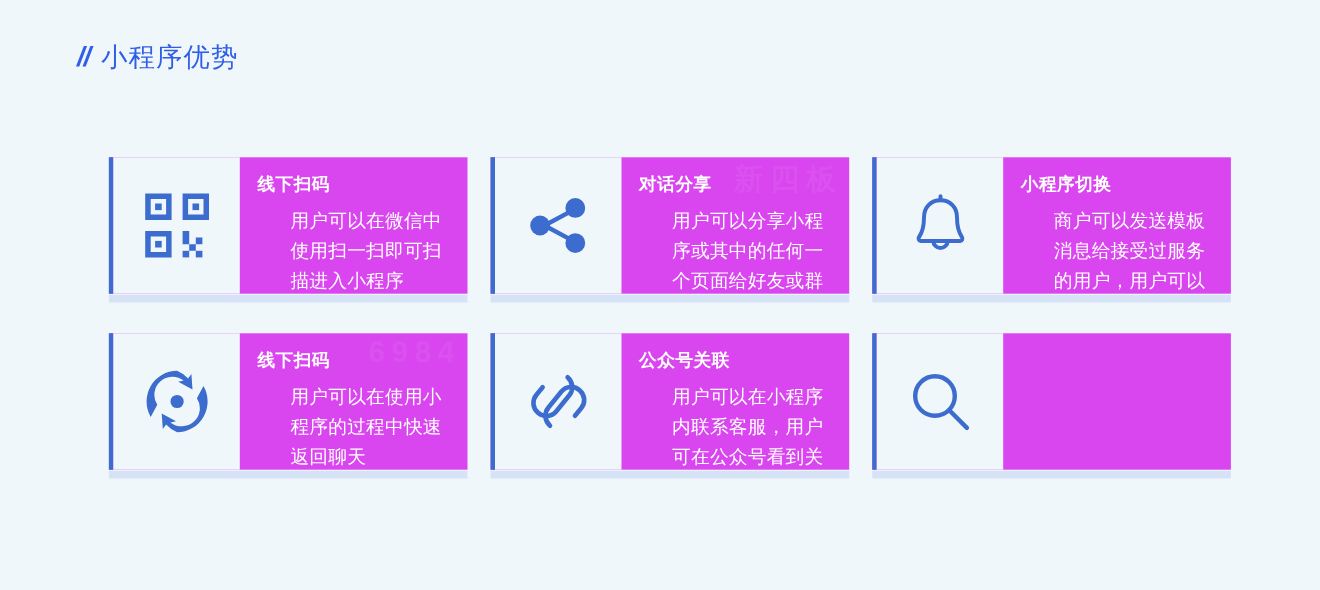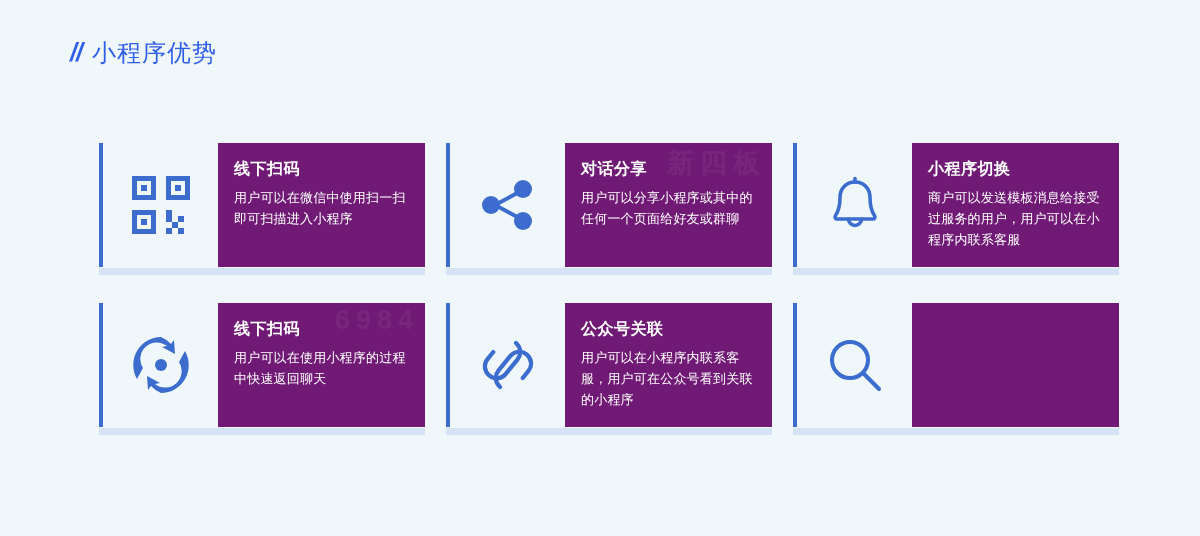--- a/index.html
+++ b/index.html
@@ -50,21 +50,21 @@
     display: grid;
     grid-template-columns: repeat(3, 326px);
     grid-template-rows: 124px 124px;
     column-gap: 21px;
     row-gap: 36px;
   }
 
   .card {
     position: relative;
     display: flex;
-    background: #701a75;
+    background: #d946ef;
     border-left: 4px solid #3b6cce;
   }
   
   .card::after {
     content: "";
     position: absolute;
     left: -4px;
     right: 0;
     bottom: -8px;
     height: 7px;
@@ -93,26 +93,27 @@
 
   .card-title {
     font-size: 16px;
     font-weight: 700;
     color: #ffffff;
     line-height: 1.2;
     letter-spacing: 0.5px;
     margin-bottom: 9px;
   }
   .card-desc {
-    font-size: 13px;
+    font-size: 17px;
     font-weight: 400;
     color: #ffffff;
     line-height: 1.62;
     letter-spacing: 0.2px;
     max-width: 182px;
+    margin-left: 30px;
   }
 
   
   .watermark {
     position: absolute;
     top: 2px;
     right: 6px;
     font-size: 27px;
     font-weight: 700;
     color: rgba(255,255,255,0.055);

